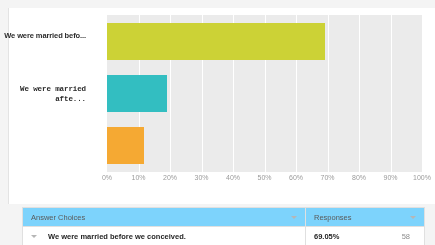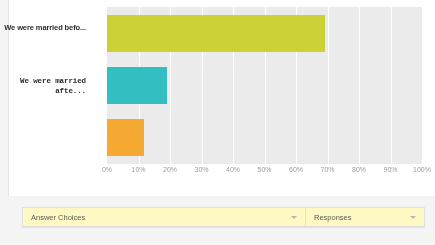--- a/index.html
+++ b/index.html
@@ -12,21 +12,21 @@
     background: #f4f4f4;
     font-family: "Liberation Sans", sans-serif;
     overflow: hidden;
     position: relative;
   }
 
   
   #chart-card {
     position: absolute;
     left: 8px;
-    top: 0;
+    top: 8px;
     width: 427px;
     height: 196px;
     background: #ffffff;
     border-left: 1px solid #e3e3e3;
     box-sizing: border-box;
   }
 
   #plot-wrap {
     position: absolute;
     left: 90px;
@@ -94,21 +94,21 @@
     top: 207px;
     width: 403px;
     background: #ffffff;
     border: 1px solid #e0e0e0;
     box-sizing: border-box;
   }
 
   .t-head {
     display: flex;
     height: 19px;
-    background: #fef9c3;
+    background: #7dd3fc;
     border-bottom: 1px solid #e0e0e0;
     box-sizing: border-box;
   }
   .t-row {
     display: flex;
     height: 19px;
     background: #ffffff;
     box-sizing: border-box;
   }
 
@@ -218,13 +218,25 @@
       <span class="caret sort-answer"></span>
     </div>
     <div class="c-resp">
       <span class="hdr-text">Responses</span>
     </div>
     <div class="c-count">
       <span class="caret sort-resp"></span>
     </div>
   </div>
 
+  <div class="t-row">
+    <div class="c-answer">
+      <span class="caret row-expand"></span>
+      <span class="cell-answer">We were married before we conceived.</span>
+    </div>
+    <div class="c-resp">
+      <span class="cell-pct">69.05%</span>
+    </div>
+    <div class="c-count">
+      <span class="cell-count">58</span>
+    </div>
+  </div>
 </div>
 
 </body></html>

